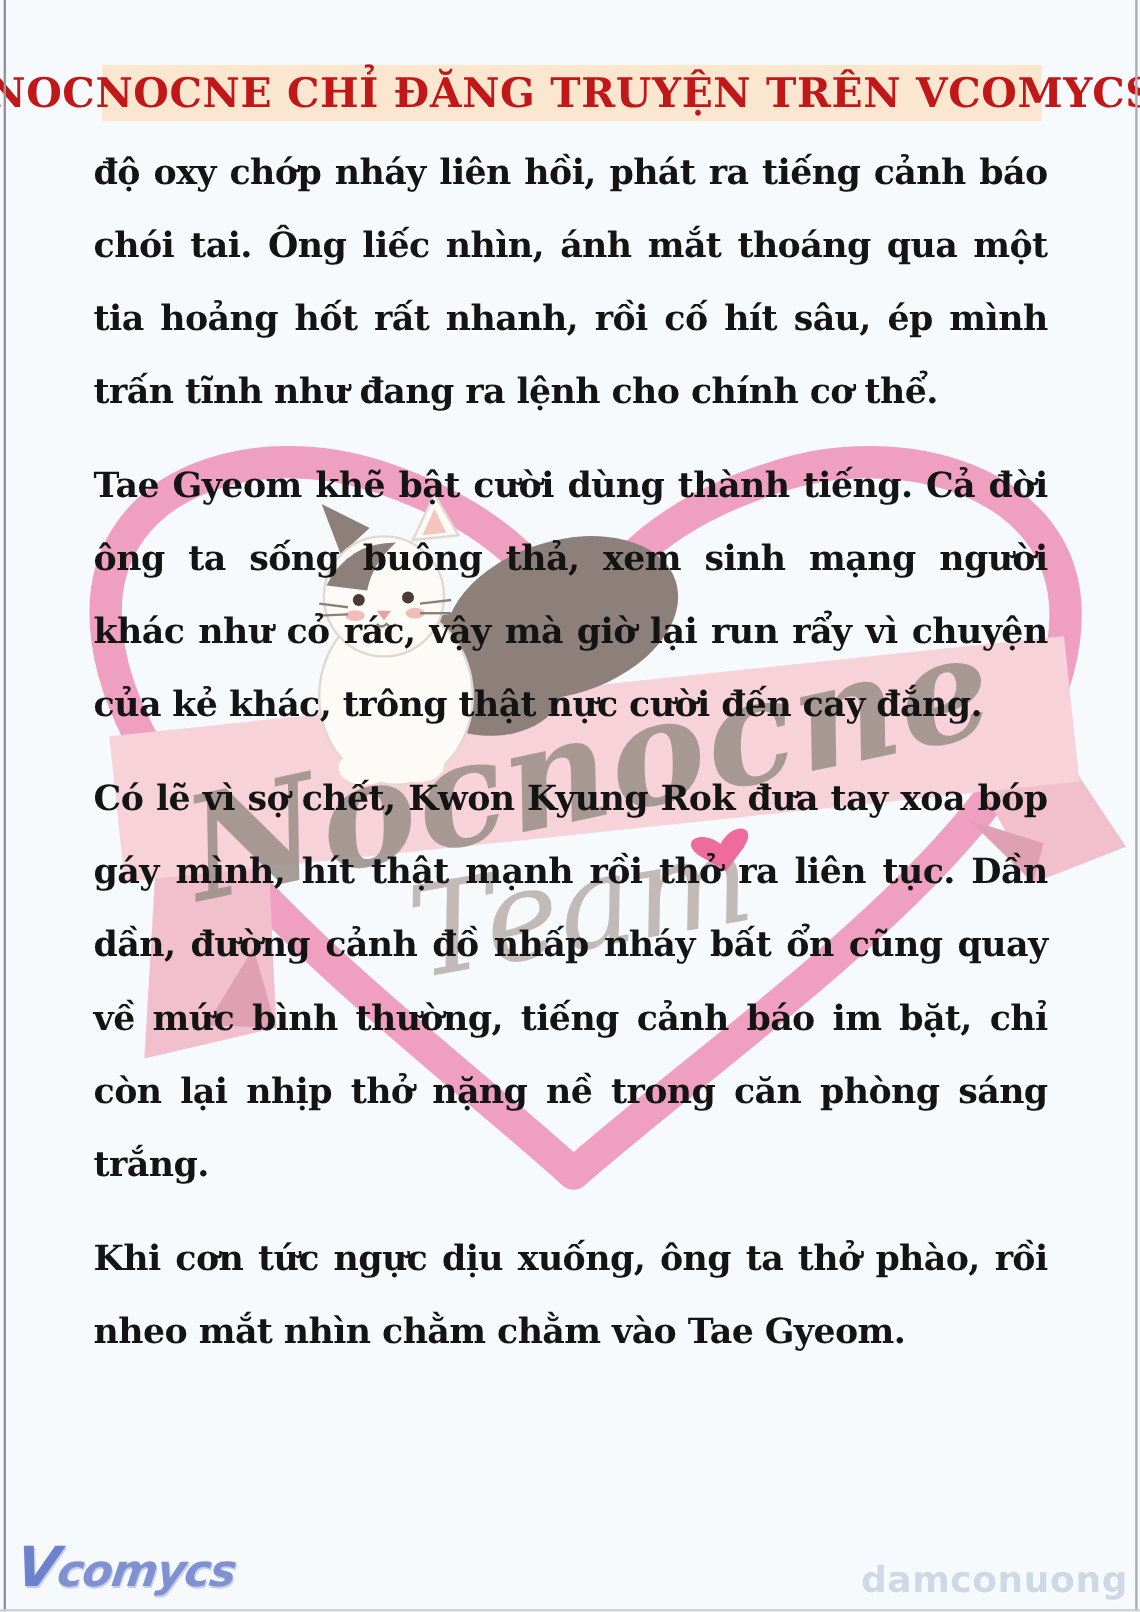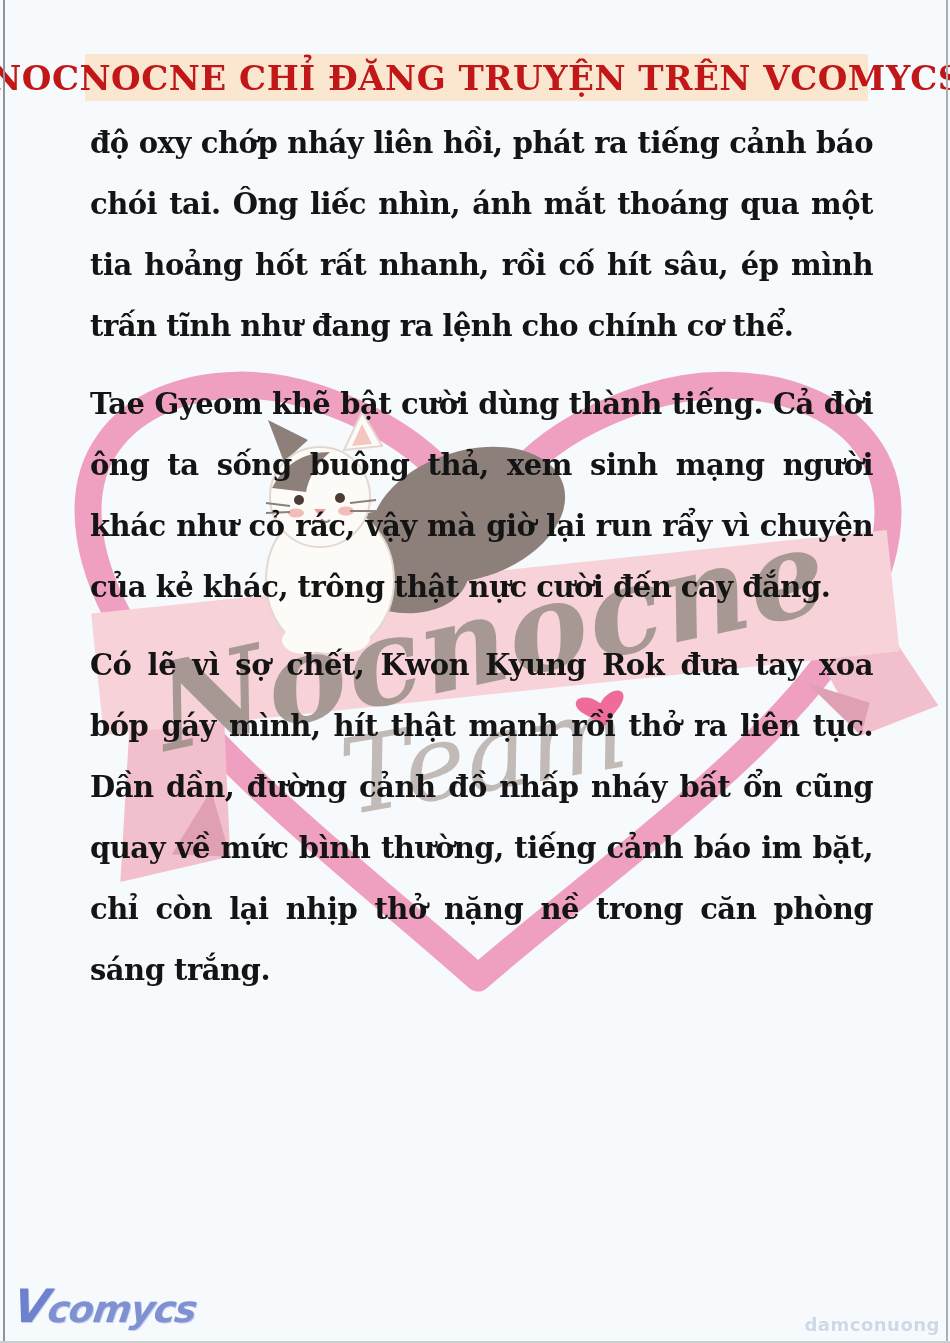--- a/index.html
+++ b/index.html
@@ -28,35 +28,35 @@
 
   
   .watermark{position:absolute;inset:0;z-index:0;pointer-events:none;}
 
   
   .text-col{
     position:absolute;left:78px;top:113px;width:795px;z-index:2;
     color:#141414;font-weight:bold;font-size:29px;line-height:61px;
     letter-spacing:-0.5px;text-align:justify;
   }
-  .text-col p{margin:0 0 17px 12px;}
+  .text-col p{margin:0 0 17px 0;}
 
   
   .vcomycs{
     position:absolute;left:14px;bottom:10px;z-index:3;
     font-family:"DejaVu Sans", sans-serif;
     font-style:italic;font-weight:bold;font-size:37px;
     color:#8091d2;transform:skewX(-8deg);
     text-shadow:1px 1px 0 #c6cdee;
     letter-spacing:-1px;
   }
   .vcomycs::first-letter{font-size:46px;color:#6d81cc;}
   .damconuong{
     position:absolute;right:10px;bottom:8px;z-index:3;
-    font-family:"DejaVu Sans", sans-serif;font-weight:bold;font-size:18px;
+    font-family:"DejaVu Sans", sans-serif;font-weight:bold;font-size:30px;
     color:#cdd9e6;text-shadow:0 0 3px #ffffff,0 0 1px #ffffff;
     letter-spacing:.5px;
   }
 </style>
 </head>
 <body>
 
 <div class="page">
 
   <svg class="watermark" width="950" height="1343" viewBox="0 0 950 1343" xmlns="http://www.w3.org/2000/svg">
@@ -104,20 +104,21 @@
   </svg>
 
   <div class="header-band">
     <span>NOCNOCNE CHỈ ĐĂNG TRUYỆN TRÊN VCOMYCS</span>
   </div>
 
   <div class="text-col">
     <p>độ oxy chớp nháy liên hồi, phát ra tiếng cảnh báo chói tai. Ông liếc nhìn, ánh mắt thoáng qua một tia hoảng hốt rất nhanh, rồi cố hít sâu, ép mình trấn tĩnh như đang ra lệnh cho chính cơ thể.</p>
     <p>Tae Gyeom khẽ bật cười dùng thành tiếng. Cả đời ông ta sống buông thả, xem sinh mạng người khác như cỏ rác, vậy mà giờ lại run rẩy vì chuyện của kẻ khác, trông thật nực cười đến cay đắng.</p>
     <p>Có lẽ vì sợ chết, Kwon Kyung Rok đưa tay xoa bóp gáy mình, hít thật mạnh rồi thở ra liên tục. Dần dần, đường cảnh đồ nhấp nháy bất ổn cũng quay về mức bình thường, tiếng cảnh báo im bặt, chỉ còn lại nhịp thở nặng nề trong căn phòng sáng trắng.</p>
+    <p>Khi cơn tức ngực dịu xuống, ông ta thở phào, rồi nheo mắt nhìn chằm chằm vào Tae Gyeom.</p>
 
   </div>
 
   <div class="vcomycs">Vcomycs</div>
   <div class="damconuong">damconuong</div>
 
   <div class="edge left"></div>
   <div class="edge right"></div>
   <div class="edge-bottom"></div>
 </div>

